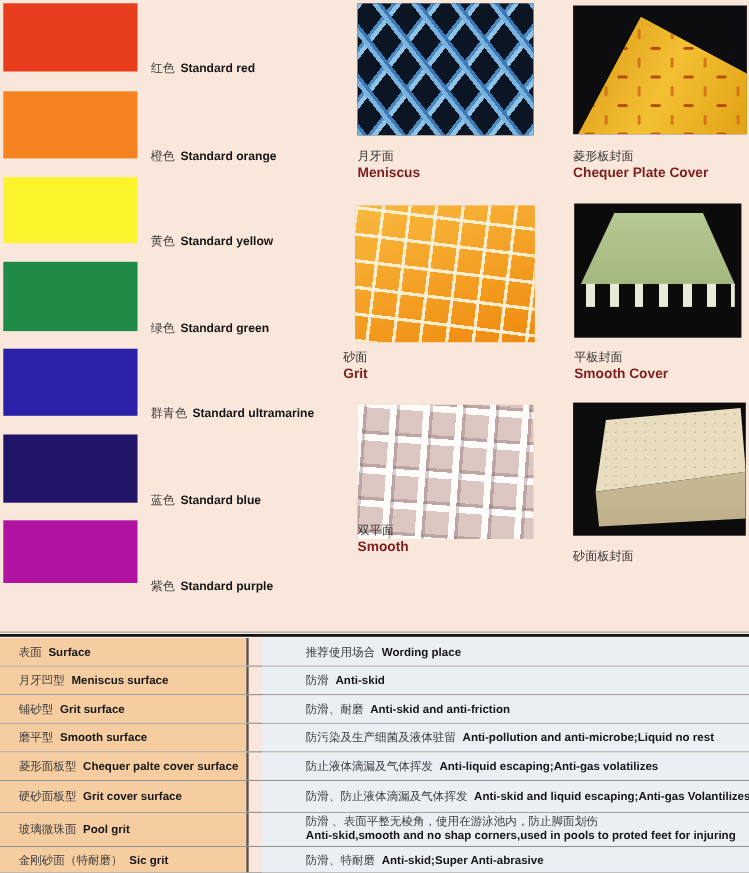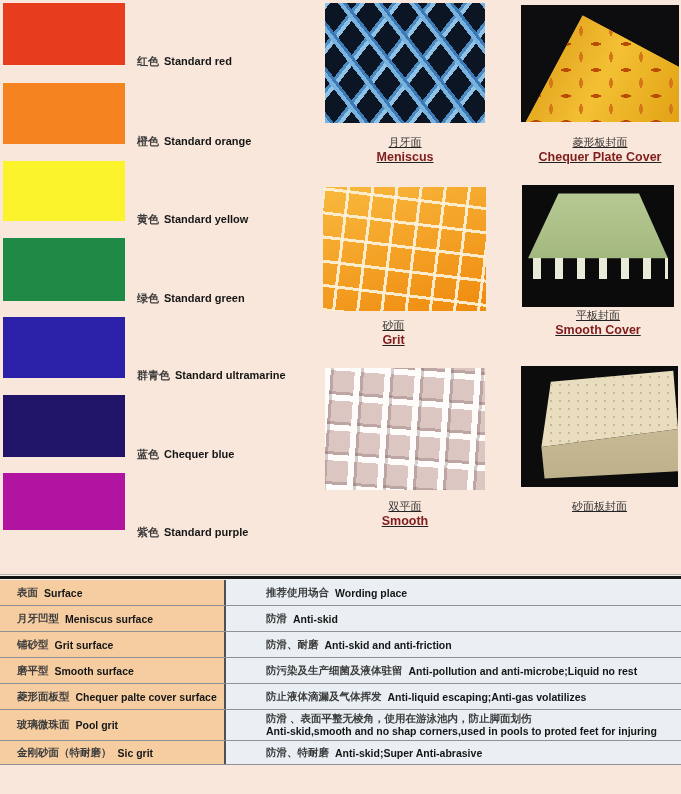--- a/index.html
+++ b/index.html
@@ -16,26 +16,26 @@
   .s1{top:83px;height:61px;}
   .s2{top:161px;height:60px;}
   .s3{top:238px;height:63px;}
   .s4{top:317px;height:61px;}
   .s5{top:395px;height:62px;}
   .s6{top:473px;height:57px;}
 
   .swlabel{position:absolute;left:137px;white-space:nowrap;font-size:11px;}
   .l0{top:54px;} .l1{top:134px;} .l2{top:212px;} .l3{top:291px;}
   .l4{top:368px;} .l5{top:447px;} .l6{top:525px;}
-  .cn{color:#3c3c3c;font-weight:700;margin-right:5px;}
+  .cn{color:#3c3c3c;font-weight:400;margin-right:5px;}
   .en{color:#161616;font-weight:700;}
 
   
   .photo{position:absolute;overflow:hidden;}
-  .cap{position:absolute;text-align:center;line-height:14px;text-decoration:underline;}
+  .cap{position:absolute;text-align:left;line-height:14px;}
   .cap .ccn{display:block;font-size:11px;color:#333;}
   .cap .cen{display:block;font-size:12.5px;font-weight:700;color:#7f1d1d;margin-top:1px;}
 
   .p0{left:325px;top:3px;width:160px;height:120px;
       background-color:#0c1523;
       background-image:
         repeating-linear-gradient(52deg,#79b2dd 0 4px,#3b7ab6 4px 7px,rgba(0,0,0,0) 7px 28px),
         repeating-linear-gradient(-52deg,#8fc2e4 0 4px,#4d8cc2 4px 7px,rgba(0,0,0,0) 7px 28px);}
   .cap0{left:325px;top:135px;width:160px;}
 
@@ -58,45 +58,45 @@
         repeating-linear-gradient(7deg,rgba(253,240,212,.95) 0 3px,rgba(0,0,0,0) 3px 24px),
         linear-gradient(160deg,#f8b93e,#ef8a0e);}
   .cap2{left:312px;top:318px;width:163px;}
 
   .p3{left:522px;top:185px;width:152px;height:122px;background:#0b0b0b;}
   .p3 .slab{position:absolute;left:0;top:0;width:100%;height:100%;
       clip-path:polygon(24% 7%,77% 7%,96% 60%,4% 60%);
       background:linear-gradient(180deg,#b9cb96 0%,#a3b87e 60%,#8ea468 100%);}
   .p3 .teeth{position:absolute;left:4%;top:60%;width:92%;height:17%;
       background:repeating-linear-gradient(90deg,rgba(0,0,0,0) 0 5px,#e9ead7 5px 13px,rgba(0,0,0,0) 13px 22px);}
-  .cap3{left:522px;top:308px;width:152px;}
+  .cap3{left:522px;top:318px;width:152px;}
 
   .p4{left:325px;top:368px;width:160px;height:122px;
       background-color:#dcc6c2;
       background-image:
         repeating-linear-gradient(94deg,#fdfcfb 0 6px,rgba(110,80,82,.28) 6px 9px,rgba(0,0,0,0) 9px 30px),
         repeating-linear-gradient(4deg,#fdfcfb 0 6px,rgba(110,80,82,.28) 6px 9px,rgba(0,0,0,0) 9px 30px);}
-  .cap4{left:325px;top:499px;width:160px;}
+  .cap4{left:325px;top:475px;width:160px;}
 
   .p5{left:521px;top:366px;width:157px;height:121px;background:#0c0c0c;}
   .p5 .top{position:absolute;left:0;top:0;width:100%;height:100%;
       clip-path:polygon(19% 13%,97% 4%,100% 52%,13% 67%);
       background-color:#e9ddc0;
       background-image:radial-gradient(circle 1px at 3px 3px,#c9b88e 90%,rgba(0,0,0,0) 100%);
       background-size:9px 8px;}
   .p5 .front{position:absolute;left:0;top:0;width:100%;height:100%;
       clip-path:polygon(13% 67%,100% 52%,100% 87%,15% 93%);
       background:linear-gradient(180deg,#d3c6a2,#bcae88);}
   .cap5{left:521px;top:499px;width:157px;}
 
   
   .btable{position:absolute;left:0;top:574px;width:681px;}
   .rule-top{height:5px;background:linear-gradient(180deg,#b9b2ac 0 1px,#f6efe8 1px 2px,#141414 2px 5px);}
   .rows{border-top:1px solid #f3f3f0;}
-  .trow{display:flex;align-items:stretch;border-bottom:1px solid #8e9295;}
+  .trow{display:flex;align-items:stretch;border-bottom:1px solid #8e9295;gap:12px;}
   .tleft{width:226px;background:#f5cda1;display:flex;align-items:center;
          padding-left:17px;box-sizing:border-box;border-right:2px solid #4c5154;
          white-space:nowrap;font-size:10.5px;overflow:hidden;}
   .tright{flex:1;background:#e9eff2;display:flex;align-items:center;
           padding-left:40px;box-sizing:border-box;white-space:nowrap;
           font-size:10.5px;overflow:hidden;}
   .h24{height:25px;} .h27{height:28px;} .h28{height:30px;} .h22{height:23px;text-align:center;}
   .twoline{display:block;padding-top:2px;line-height:13px;}
   .twoline .cn,.twoline .en{display:block;margin:0;}
   .trow .cn{margin-right:6px;}
@@ -112,21 +112,21 @@
   <div class="swatch s3" style="background: rgb(31, 138, 69);"></div>
   <div class="swatch s4" style="background: rgb(42, 33, 168);"></div>
   <div class="swatch s5" style="background: rgb(31, 20, 104);"></div>
   <div class="swatch s6" style="background: rgb(176, 20, 160);"></div>
 
   <div class="swlabel l0"><span class="cn">红色</span><span class="en">Standard red</span></div>
   <div class="swlabel l1"><span class="cn">橙色</span><span class="en">Standard orange</span></div>
   <div class="swlabel l2"><span class="cn">黄色</span><span class="en">Standard yellow</span></div>
   <div class="swlabel l3"><span class="cn">绿色</span><span class="en">Standard green</span></div>
   <div class="swlabel l4"><span class="cn">群青色</span><span class="en">Standard ultramarine</span></div>
-  <div class="swlabel l5"><span class="cn">蓝色</span><span class="en">Chequer blue</span></div>
+  <div class="swlabel l5"><span class="cn">蓝色</span><span class="en">Standard blue</span></div>
   <div class="swlabel l6"><span class="cn">紫色</span><span class="en">Standard purple</span></div>
 
   <div class="photo p0"></div>
   <div class="cap cap0">
     <span class="ccn">月牙面</span>
     <span class="cen">Meniscus</span>
   </div>
 
   <div class="photo p1">
       <div class="plate"></div>
@@ -217,20 +217,30 @@
         <div class="tleft">
             <span class="cn">菱形面板型</span>
             <span class="en">Chequer palte cover surface</span>
           </div>
         <div class="tright">
             <span class="cn">防止液体滴漏及气体挥发</span>
             <span class="en">Anti-liquid escaping;Anti-gas volatilizes</span>
           </div>
       </div>
 
+      <div class="trow h27">
+        <div class="tleft">
+            <span class="cn">硬砂面板型</span>
+            <span class="en">Grit cover surface</span>
+          </div>
+        <div class="tright">
+            <span class="cn">防滑、防止液体滴漏及气体挥发</span>
+            <span class="en">Anti-skid and liquid escaping;Anti-gas Volantilizes</span>
+          </div>
+      </div>
 
       <div class="trow h28">
         <div class="tleft">
             <span class="cn">玻璃微珠面</span>
             <span class="en">Pool grit</span>
           </div>
         <div class="tright twoline">
             <span class="cn">防滑 、表面平整无棱角，使用在游泳池内，防止脚面划伤</span>
             <span class="en">Anti-skid,smooth and no shap corners,used in pools to proted feet for injuring</span>
           </div>

